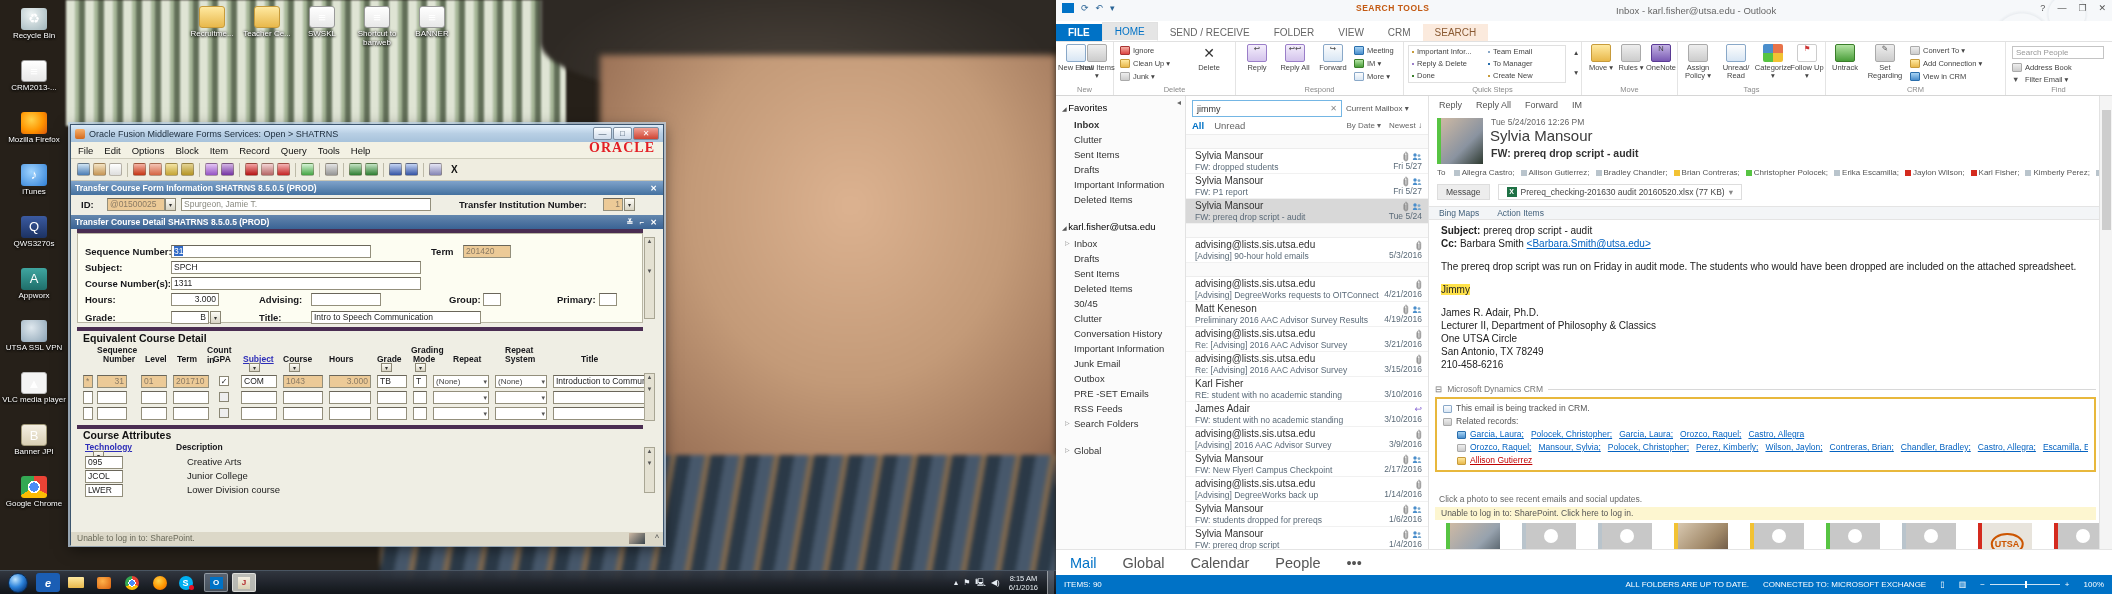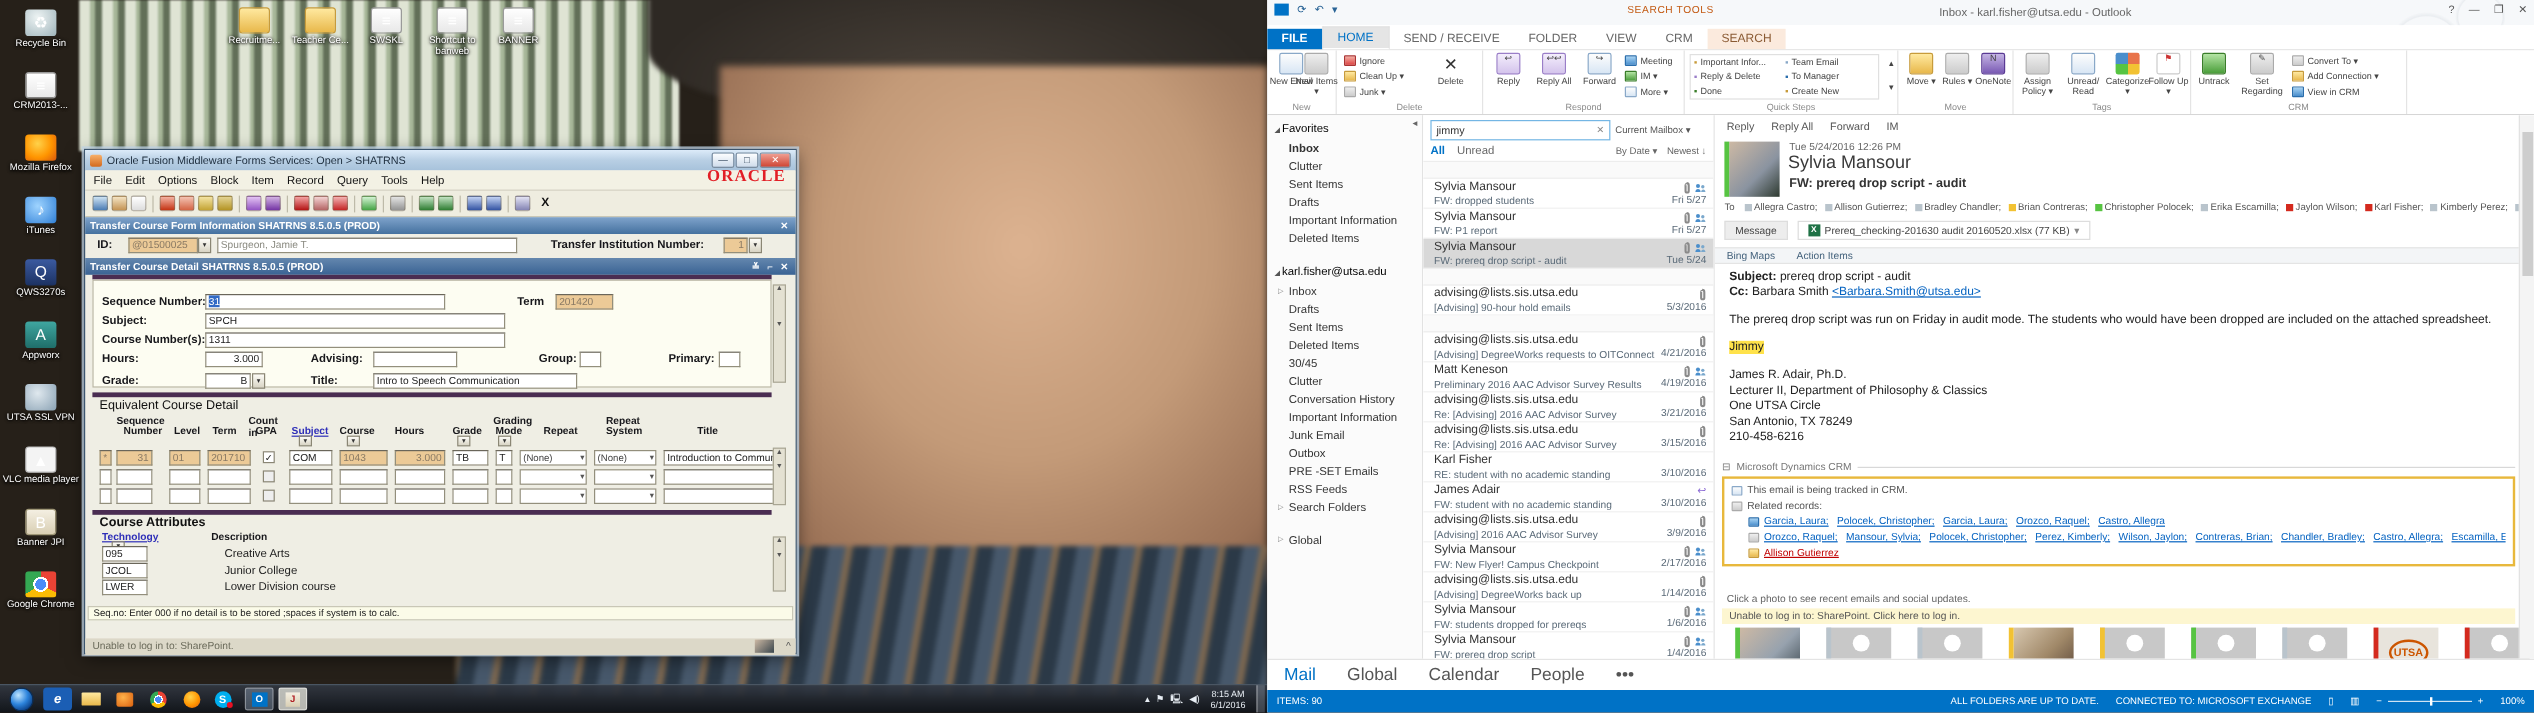--- a/index.html
+++ b/index.html
@@ -61,21 +61,21 @@
   .tbi.active{background:rgba(200,225,255,.28);border:1px solid rgba(255,255,255,.35);}
   .tbi.lite{background:rgba(235,235,225,.75);border:1px solid rgba(255,255,255,.5);}
   .tray{margin-left:auto;display:flex;align-items:center;gap:5px;color:#e8eef4;font-size:8px;}
   .clock{text-align:center;line-height:9px;font-size:7.5px;margin:0 4px;}
   .showdesk{width:7px;height:24px;background:rgba(190,205,220,.25);border-left:1px solid rgba(255,255,255,.4);}
   
   .mon-right{left:1056px;top:0;width:1056px;height:594px;background:#fff;overflow:hidden;}
   .otb{left:0;top:0;width:1056px;height:21px;background:#f6f8fa;}
   .otb .deco{position:absolute;right:0;top:0;width:300px;height:70px;opacity:.28;background:radial-gradient(circle at 85% 20%,rgba(0,0,0,0) 18px,#cdd3da 19px,rgba(0,0,0,0) 21px),radial-gradient(circle at 70% 60%,rgba(0,0,0,0) 28px,#cdd3da 29px,rgba(0,0,0,0) 32px),radial-gradient(circle at 95% 70%,rgba(0,0,0,0) 12px,#cdd3da 13px,rgba(0,0,0,0) 15px);}
   .qat{display:flex;gap:7px;align-items:center;padding:3px 6px;font-size:9px;color:#2a6496;}
-  .searchtools{position:absolute;left:300px;top:3px;font-size:8.5px;font-weight:normal;color:#c35a13;letter-spacing:.5px;}
+  .searchtools{position:absolute;left:300px;top:3px;font-size:8.5px;font-weight:bold;color:#c35a13;letter-spacing:.5px;}
   .otitle2{position:absolute;left:560px;top:5px;font-size:9.5px;color:#666;}
   .octl{position:absolute;right:6px;top:3px;display:flex;gap:12px;font-size:9px;color:#555;}
   .otabs{left:0;top:21px;width:1056px;height:21px;display:flex;align-items:flex-end;background:#fff;border-bottom:1px solid #e1e1e1;}
   .otab{padding:3px 12px;font-size:10px;color:#666;}
   .otab.file{background:#0072c6;color:#fff;font-weight:bold;}
   .otab.active{color:#0072c6;border:1px solid #e1e1e1;border-bottom:1px solid #fff;background:#e5e5e5;}
   .otab.srch{background:#fbeadd;color:#8a5a33;}
   .ribbon{left:0;top:42px;width:1056px;height:54px;background:#fff;border-bottom:1px solid #d6d6d6;}
   .rgroup{position:absolute;top:0;height:53px;border-right:1px solid #e4e4e4;}
   .rglabel{position:absolute;bottom:1px;left:0;right:0;text-align:center;font-size:7.5px;color:#8a8a8a;}
@@ -337,21 +337,21 @@
       <span class="fld" style="left:528px;top:168px;width:18px"></span>
       <span class="abs olabel" style="left:14px;top:187px">Grade:</span>
       <span class="fld" style="left:100px;top:186px;width:38px;text-align:right">B</span>
       <span class="dbtn" style="left:139px;top:186px">▾</span>
       <span class="abs olabel" style="left:188px;top:187px">Title:</span>
       <span class="fld" style="left:240px;top:186px;width:170px">Intro to Speech Communication</span>
       <div class="osb" style="right:8px;top:112px;height:82px">▲<br><br><br><br><br>▼</div>
 
       <div class="prule" style="top:202px"></div>
 
-      <span class="abs" style="left:12px;top:207px;font-size:10.5px;font-weight:normal;color:#111">Equivalent Course Detail</span>
+      <span class="abs" style="left:12px;top:207px;font-size:10.5px;font-weight:bold;color:#111">Equivalent Course Detail</span>
       <div class="abs">
         <span class="abs ohead" style="left:26px;top:220px">Sequence</span>
         <span class="abs ohead" style="left:32px;top:229px">Number</span>
         <span class="abs ohead" style="left:74px;top:229px">Level</span>
         <span class="abs ohead" style="left:106px;top:229px">Term</span>
         <span class="abs ohead" style="left:136px;top:220px">Count in</span>
         <span class="abs ohead" style="left:142px;top:229px">GPA</span>
         <span class="abs ohead bluehead" style="left:172px;top:229px">Subject</span>
         <span class="abs ohead" style="left:212px;top:229px">Course</span>
         <span class="abs ohead" style="left:258px;top:229px">Hours</span>
@@ -432,21 +432,20 @@
             <span class="fld" style="width:38px;display:inline-block;position:relative">JCOL</span>
             <span style="font-size:9.5px;color:#222;margin-left:52px;position:absolute;left:50px;top:1px;white-space:nowrap">Junior College</span>
           </div>
           <div style="position: absolute; left: 14px; top: 358px; height: 13px;">
             <span class="fld" style="width:38px;display:inline-block;position:relative">LWER</span>
             <span style="font-size:9.5px;color:#222;margin-left:52px;position:absolute;left:50px;top:1px;white-space:nowrap">Lower Division course</span>
           </div>
         </div>
       <div class="osb" style="right:8px;top:322px;height:46px">▲<br><br>▼</div>
 
-      <div class="abs" style="left:2px;right:2px;top:380px;height:12px;background:#fbfbe8;border:1px solid #c9c7b6;font-size:8px;color:#222;padding:0 4px">Seq.no: Enter 000 if no detail is to be stored ;spaces if system is to calc.</div>
       <div class="abs" style="left:0;right:0;top:407px;height:14px;background:#dcd8c8;font-size:8.5px;color:#6a6a5a;padding:1px 6px">
         <span>Unable to log in to: SharePoint.</span>
         <span style="position:absolute;right:18px;top:1px;width:16px;height:11px;background:linear-gradient(135deg,#cdb9a4,#39454c)"></span>
         <span style="position:absolute;right:4px;top:1px;color:#555">^</span>
       </div>
     </div>
 
     <div class="abs taskbar">
       <div class="orb"></div>
       <div class="tbi" style="background:#1b5eb4;border-radius:3px;font-style:italic">e</div>
@@ -609,20 +608,32 @@
           </div>
         <div class="rsm" style="left:84px;top:17px">
             <span class="ric2 ic-yel"></span>
             <span>Add Connection ▾</span>
           </div>
         <div class="rsm" style="left:84px;top:30px">
             <span class="ric2 ic-blu"></span>
             <span>View in CRM</span>
           </div>
         <div class="rglabel">CRM</div>
+      </div>
+      <div class="rgroup" style="left:950px;width:105px;border-right:none">
+        <div class="findbox">Search People</div>
+        <div class="rsm" style="left:6px;top:21px">
+            <span class="ric2 ic-gry"></span>
+            <span>Address Book</span>
+          </div>
+        <div class="rsm" style="left:6px;top:33px">
+            <span class="ric2" style="color:#555">▼</span>
+            <span>Filter Email ▾</span>
+          </div>
+        <div class="rglabel">Find</div>
       </div>
     </div>
 
     <div class="abs folderpane">
       <div class="navmin">◂</div>
       <div>
 
       <div class="fitem hdr">Favorites</div>
           <div class="fitem bold">Inbox</div>
           <div class="fitem">Clutter</div>

